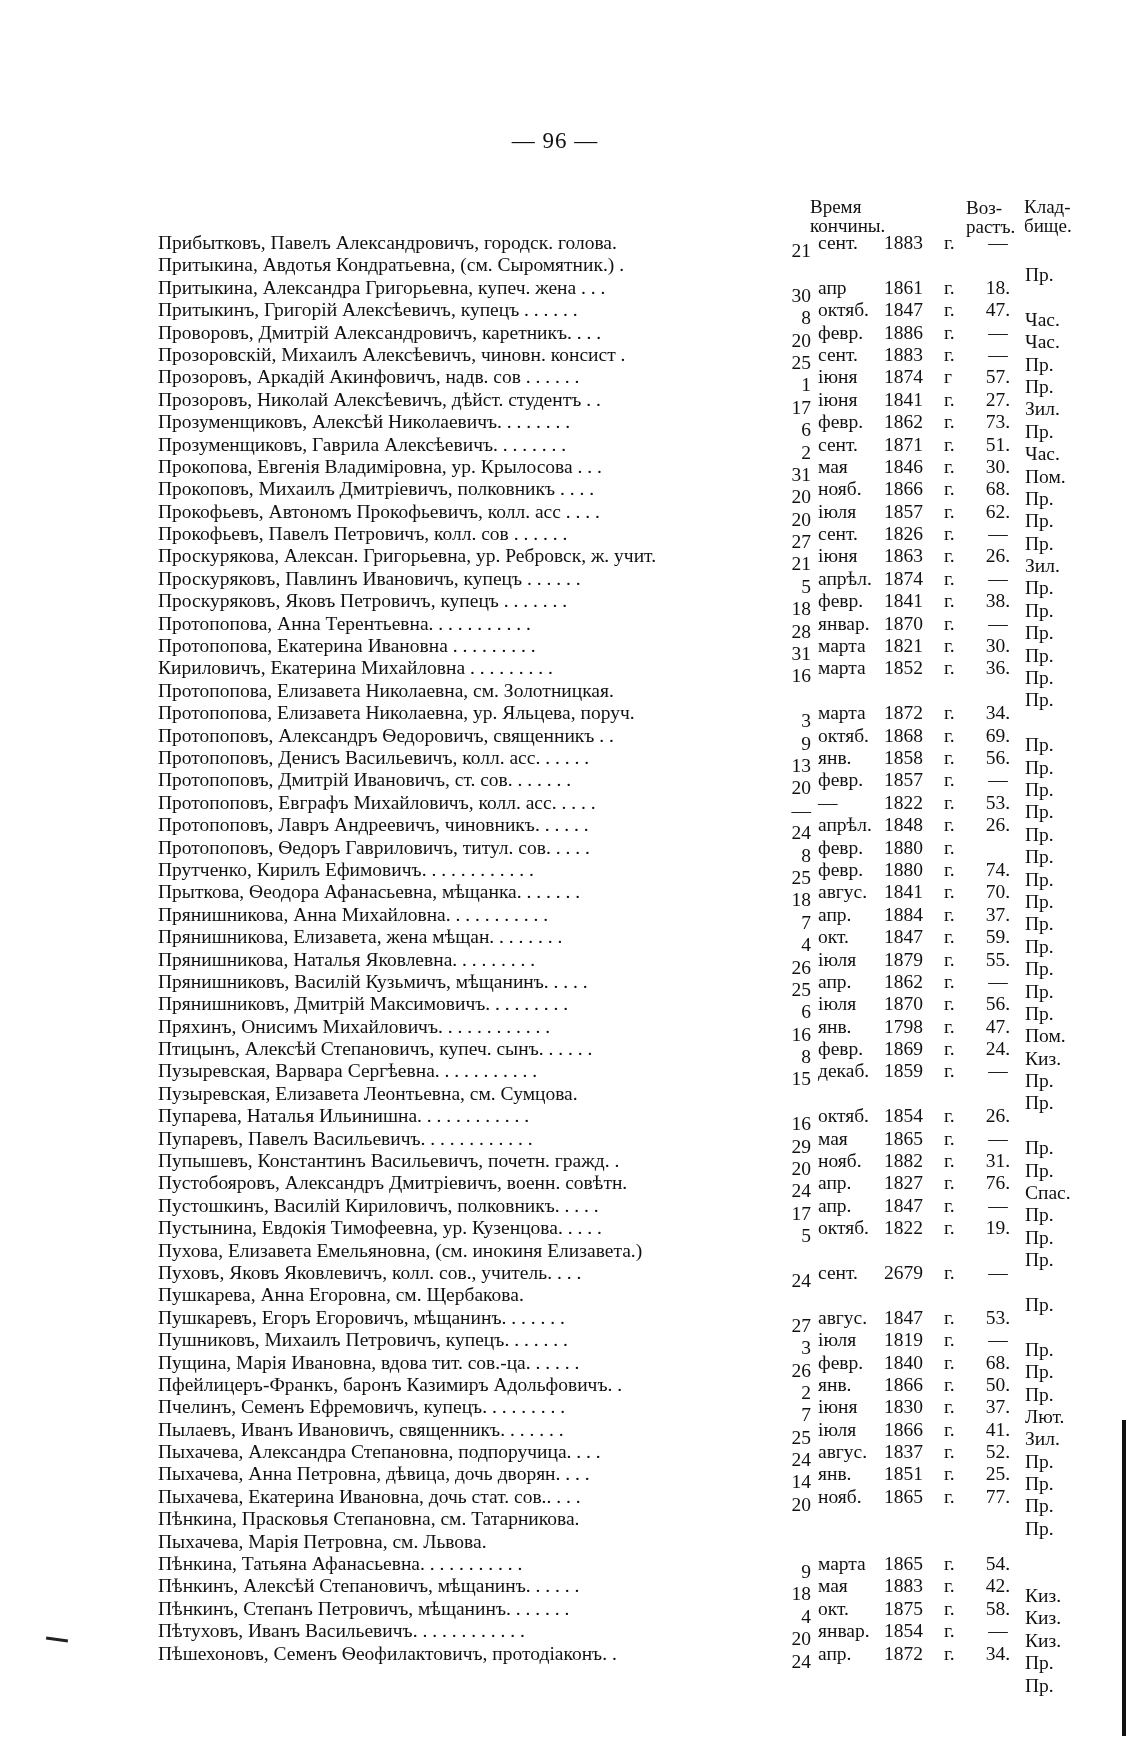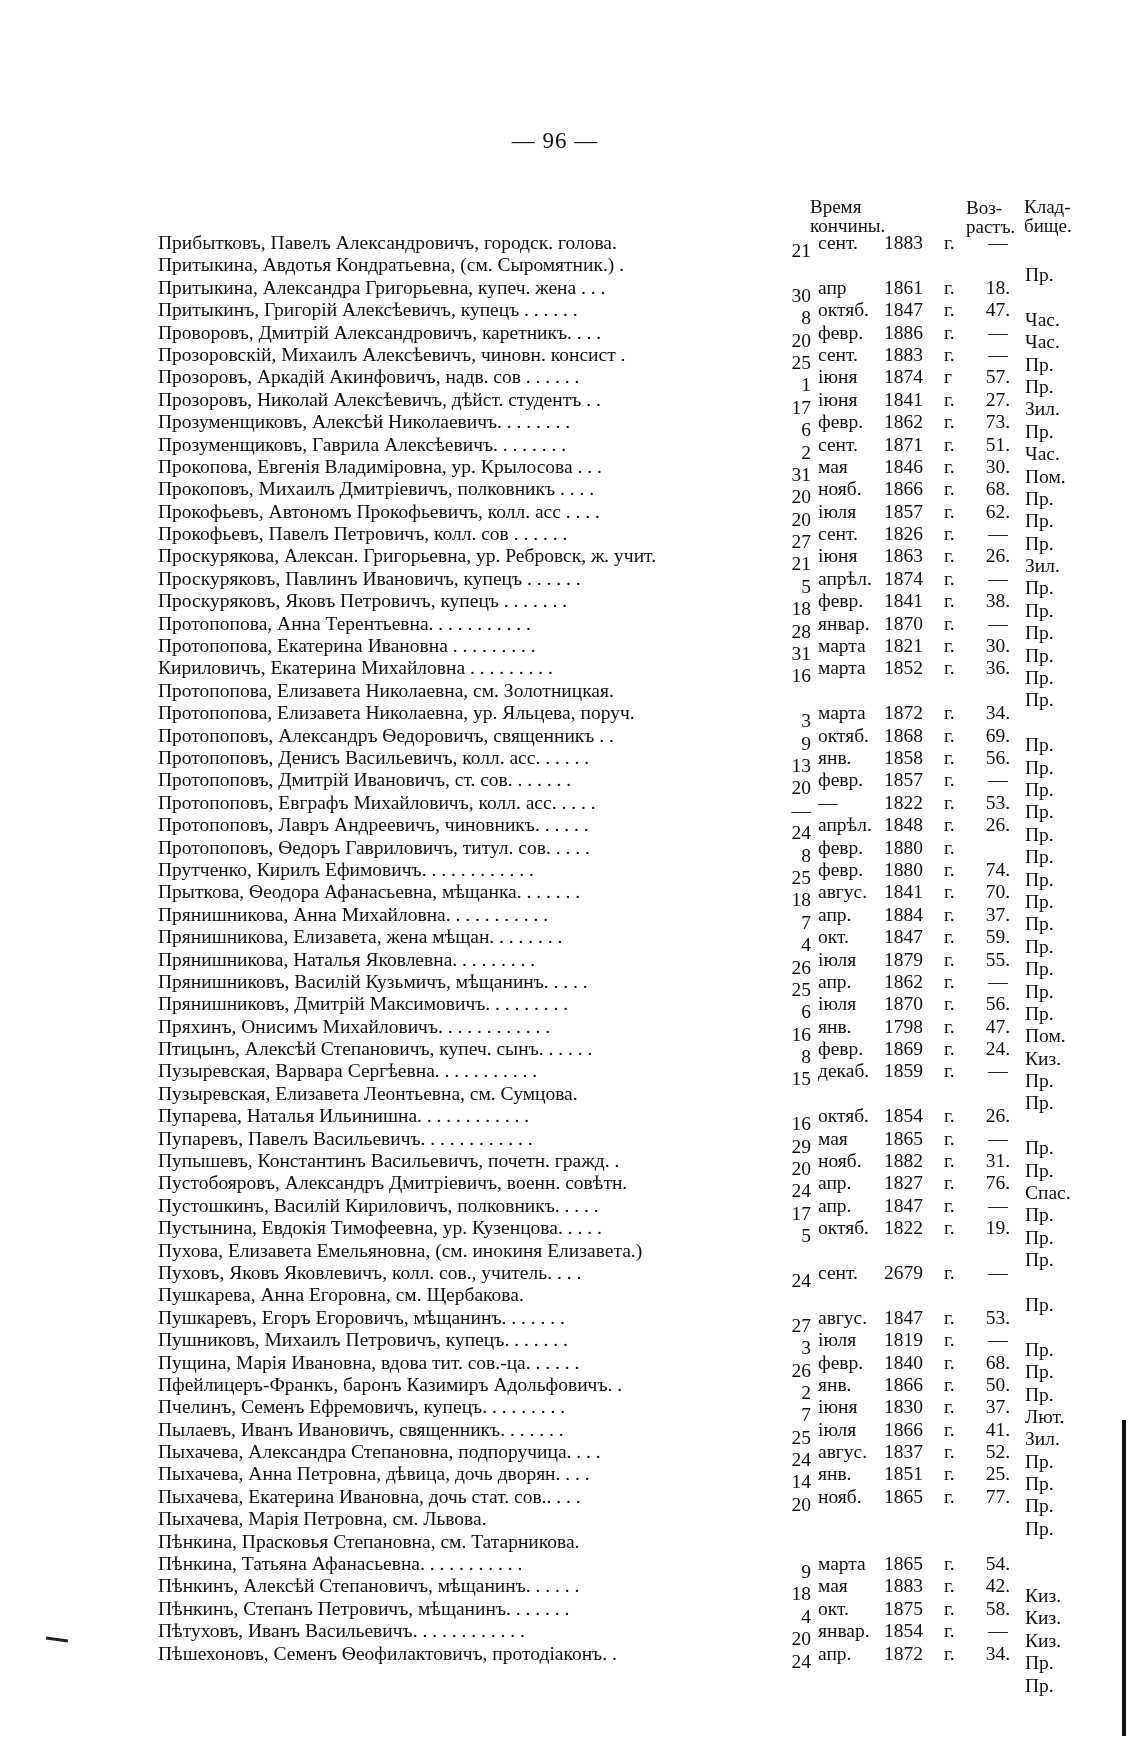--- a/index.html
+++ b/index.html
@@ -521,24 +521,24 @@
       <div class="row">
         <span class="name">Пыхачева, Екатерина Ивановна, дочь стат. сов.. . . .</span>
         <span class="day">20</span>
         <span class="month">нояб.</span>
         <span class="year">1865</span>
         <span class="g">г.</span>
         <span class="age">77.</span>
         <span class="cem">Пр.</span>
       </div>
       <div class="row xref">
+        <span class="name">Пѣнкина, Прасковья Степановна, см. Татарникова.</span>
+      </div>
+      <div class="row xref">
         <span class="name">Пыхачева, Марія Петровна, см. Львова.</span>
-      </div>
-      <div class="row xref">
-        <span class="name">Пѣнкина, Прасковья Степановна, см. Татарникова.</span>
       </div>
       <div class="row">
         <span class="name">Пѣнкина, Татьяна Афанасьевна. . . . . . . . . . .</span>
         <span class="day">9</span>
         <span class="month">марта</span>
         <span class="year">1865</span>
         <span class="g">г.</span>
         <span class="age">54.</span>
         <span class="cem">Киз.</span>
       </div>

